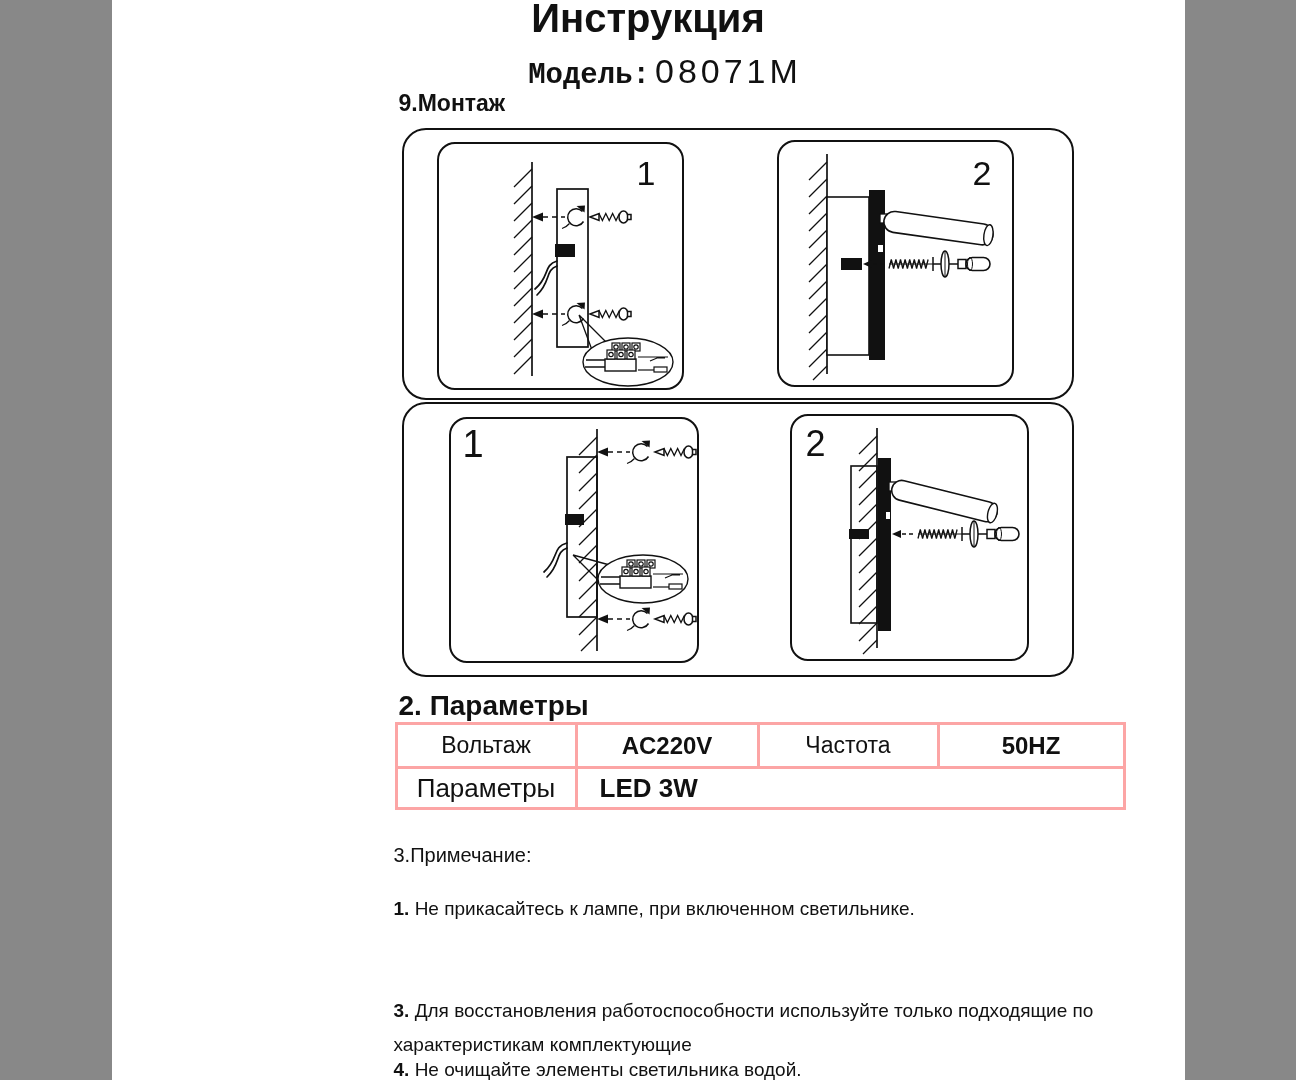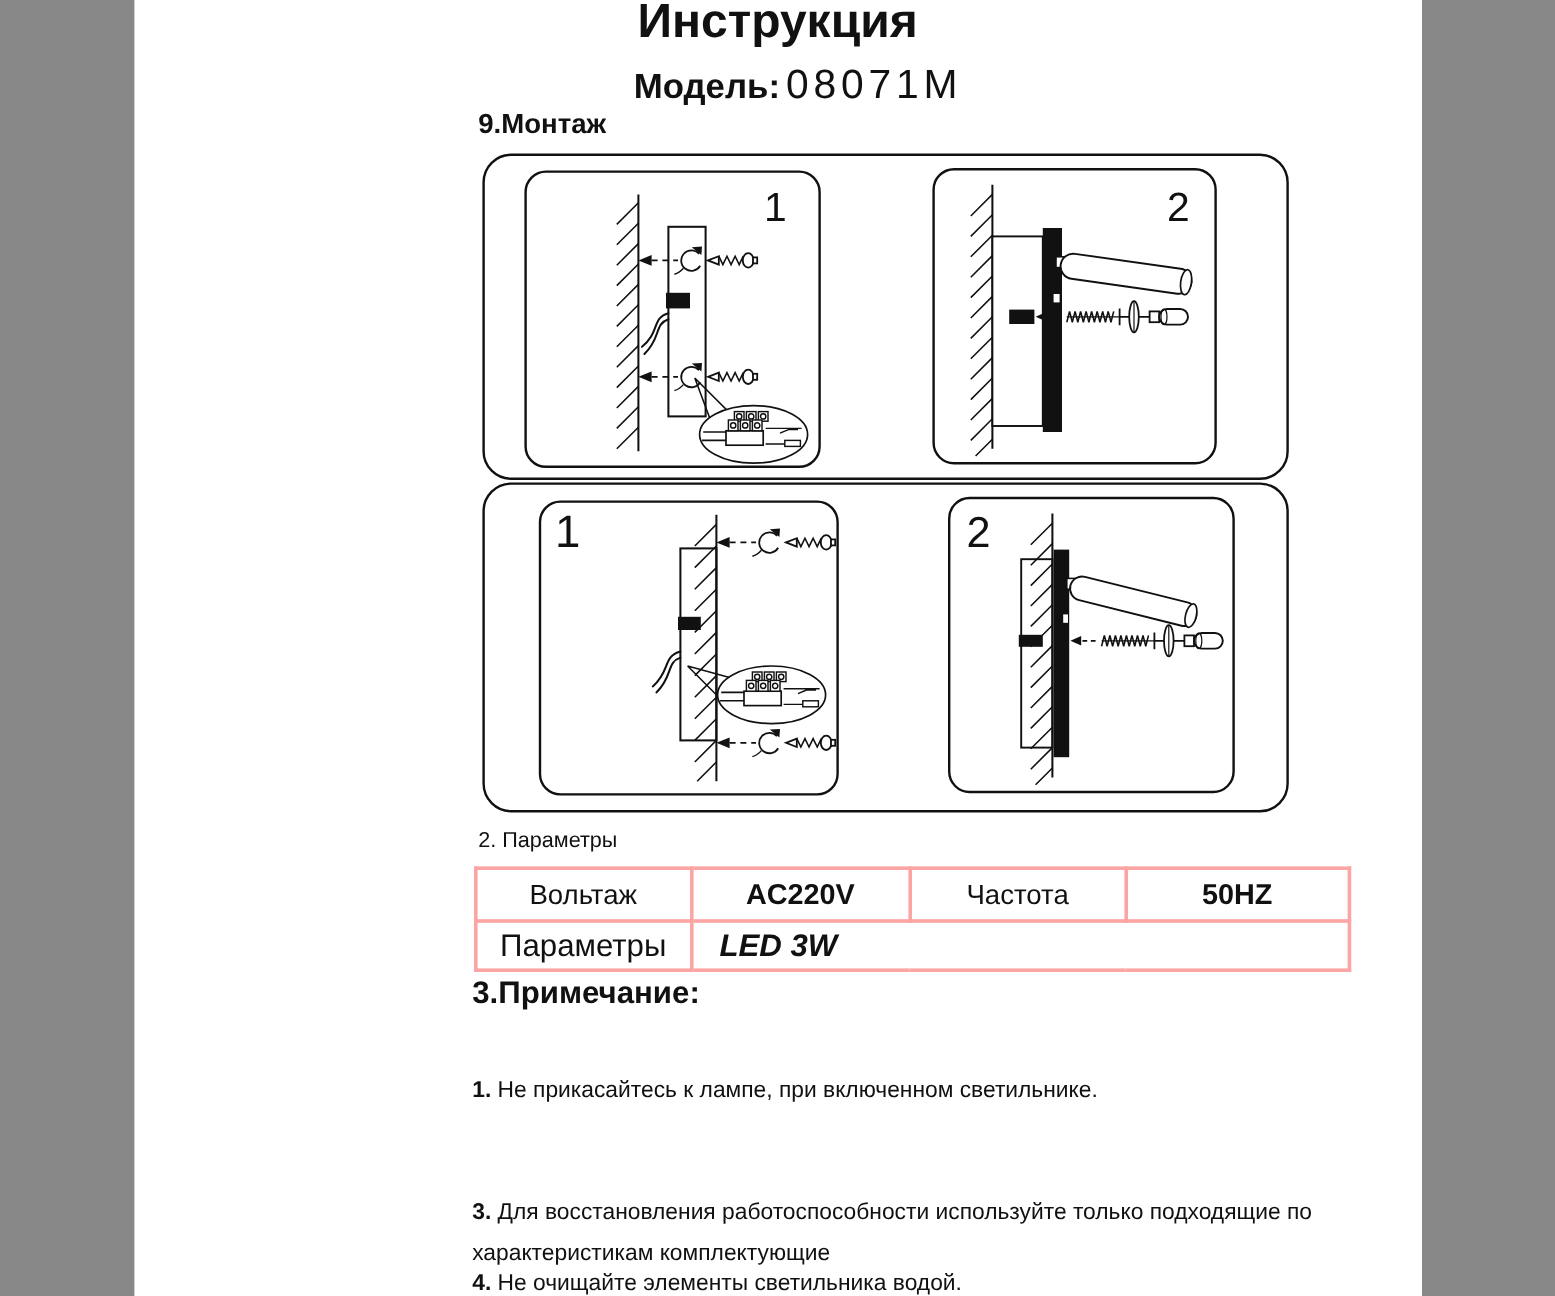--- a/index.html
+++ b/index.html
@@ -9,28 +9,28 @@
     font-family:"Liberation Sans", sans-serif;
   }
   .title {
     position:absolute; top:-6px; left:0; width:100%; text-align:center;
     font-size:40px; font-weight:bold; line-height:48px; margin:0;
   }
   .model-line {
     position:absolute; top:50px; left:0; width:100%; text-align:center;
     padding-left:34px; box-sizing:border-box; line-height:42px; white-space:nowrap;
   }
-  .model-label { font-size:29px; font-weight:bold; vertical-align:baseline; }
+  .model-label { font-size:29px; font-weight:bold; vertical-align:baseline;font-family:Liberation Mono, monospace; }
   .model-value {
     font-family:Liberation Sans, sans-serif; font-size:34px; font-weight:normal;
     letter-spacing:4px; margin-left:5px; vertical-align:baseline;
   }
   .h-montazh { position:absolute; left:287px; top:90px; font-size:23px; font-weight:bold; }
-  .h-params  { position:absolute; left:287px; top:690px; font-size:18px; font-weight:normal;text-align:center; }
-  .h-notes   { position:absolute; left:282px; top:812px; font-size:26px; font-weight:bold; }
+  .h-params  { position:absolute; left:287px; top:690px; font-size:28px; font-weight:bold;text-align:center; }
+  .h-notes   { position:absolute; left:282px; top:844px; font-size:20px; font-weight:normal; }
 
   .figure-group {
     position:absolute; left:290px; width:668px;
     border:2px solid #111; border-radius:24px; background:#fff;
   }
   .fg1 { top:128px; height:268px; }
   .fg2 { top:402px; height:271px; }
   .panel {
     position:absolute; border:2px solid #111; border-radius:18px; background:#fff;
   }
@@ -50,21 +50,21 @@
     background:#fff;
   }
   table.params td {
     border:3px solid #fca5a5; text-align:center; vertical-align:middle; padding:0;
   }
   tr.prow1 { height:44px; }
   tr.prow2 { height:41px; }
   .c-label   { font-size:23px; }
   .c-val     { font-size:24px; font-weight:bold; }
   .c-label-lg{ font-size:26px; }
-  .c-val-lg  { font-size:26px; font-weight:bold; text-align:left !important; padding-left:22px !important;font-style:italic; }
+  .c-val-lg  { font-size:26px; font-weight:bold; text-align:left !important; padding-left:22px !important; }
 
   .note {
     position:absolute; left:282px; width:748px; font-size:19px; line-height:34px; margin:0;
   }
   .note b { font-weight:bold; }
   .n1 { top:892px; }
   .n2 { top:932px; }
   .n3 { top:994px; }
   .n4 { top:1053px; }
   .defs-svg { position:absolute; width:0; height:0; overflow:hidden; }

